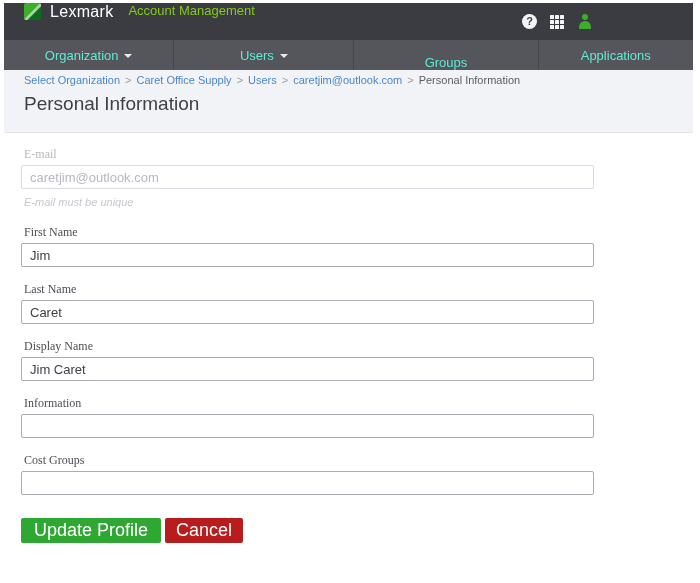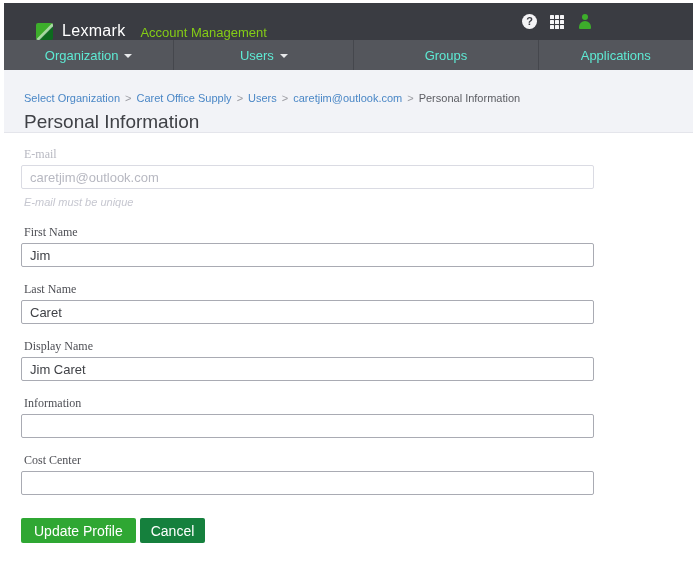--- a/index.html
+++ b/index.html
@@ -2,21 +2,21 @@
 <html><head>
 <meta charset="utf-8">
 <style>
   * { margin:0; padding:0; box-sizing:border-box; }
   html,body { width:700px; height:583px; background:#fff; overflow:hidden;
               font-family:"Liberation Sans", sans-serif; }
   .page { width:689px; margin:3px 0 0 4px; }
 
   
   .topbar { position:relative; height:37px; background:#3a3c42;
-            display:flex; align-items:flex-end; padding-left:32px; }
+            display:flex; align-items:flex-start; padding-left:20px; }
   .logo-mark { width:17px; height:17px; border-radius:2px; position:relative;
                background:linear-gradient(315deg,#0d6b1e 0%,#0d6b1e 42%,#3dae2b 42%,#3dae2b 100%);
                overflow:hidden; flex:0 0 auto; }
   .logo-mark::after { content:""; position:absolute; left:7px; top:-3px; width:3px; height:26px;
                       background:rgba(255,255,255,.55); transform:rotate(45deg); }
   .brand-text { color:#ffffff; font-size:16px; margin-left:9px; letter-spacing:.3px; }
   .app-title  { color:#84cc16; font-size:13px; margin-left:15px; }
   .topbar-icons { position:absolute; right:100px; top:0; height:37px;
                   display:flex; align-items:center; gap:13px; }
   .help-icon { width:15px; height:15px; border-radius:50%; background:#f4f4f6;
@@ -30,50 +30,50 @@
                        width:6px; height:6px; border-radius:50%; background:#3dae2b; }
   .user-icon::after  { content:""; position:absolute; left:2px; bottom:0;
                        width:12px; height:8px; border-radius:6px 6px 1px 1px; background:#3dae2b; }
 
   
   .navbar { height:30px; background:#54565c; display:flex; }
   .nav-item { display:flex; align-items:center; justify-content:center; gap:6px;
               color:#5eead4; font-size:13px; cursor:pointer; }
   .nav-item + .nav-item { border-left:1px solid #45474d; }
   .nav-item.w1{flex:171 0 0;} .nav-item.w2{flex:181 0 0;}
-  .nav-item.w3{flex:185 0 0;} .nav-item.w4{flex:156 0 0;}
+  .nav-item.w3{flex:185 0 0;align-items:flex-end;} .nav-item.w4{flex:156 0 0;}
   .caret-down { width:0; height:0; border-left:4px solid transparent;
                 border-right:4px solid transparent; border-top:4px solid #e8e9eb; margin-top:1px; }
 
   
   .header-band { height:63px; background:#f2f3f7; border-bottom:1px solid #e4e5eb;
-                 padding:22px 0 0 20px; }
+                 padding:4px 0 0 20px; }
   .breadcrumb { font-size:11px; color:#9b9ca2; }
   .breadcrumb a { color:#4a87c6; text-decoration:none; cursor:pointer; }
   .breadcrumb .sep { margin:0 5px; color:#9b9ca2; }
   .breadcrumb .current { color:#5c5d63; }
   .page-title { margin-top:7px; font-size:19px; color:#3f4146; font-weight:400; }
 
   
   .form-area { padding:14px 0 0 17px; }
   .field-group { margin-bottom:15px; }
   .field-label { display:block; font-size:12px; color:#4d4e54; margin:0 0 4px 3px; line-height:14px;font-family:Liberation Serif, serif; }
   .field-input { width:573px; height:24px; border:1px solid #a9abb3; border-radius:2px;
                  background:#fff; padding:0 8px; font-size:13px; color:#3f4146;
                  font-family:"Liberation Sans", sans-serif; outline:none; display:block; }
   .field-group.is-disabled { margin-bottom:17px; }
   .field-group.is-disabled .field-label { color:#b7b8c1; }
   .field-group.is-disabled .field-input { border-color:#dadbe3; color:#b7b8c1; }
   .field-hint { font-size:11px; font-style:italic; color:#c6c7d0; margin:7px 0 0 3px; }
 
   .button-row { margin-top:23px; display:flex; gap:4px; }
-  .btn { border:none; border-radius:2px; height:25px; padding:0 13px; font-size:14px;
+  .btn { border:none; border-radius:2px; height:25px; padding:0 13px; font-size:18px;
          color:#fff; cursor:pointer; font-family:"Liberation Sans", sans-serif; }
   .btn-primary { background:#2fa733; }
-  .btn-secondary { background:#15803d; padding:0 11px; }
+  .btn-secondary { background:#b91c1c; padding:0 11px; }
 </style>
 </head>
 <body>
 
 <div class="page">
 
   <div class="topbar">
     <span class="logo-mark"></span>
     <span class="brand-text">Lexmark</span>
     <span class="app-title">Account Management</span>
@@ -140,21 +140,21 @@
       <label class="field-label">Display Name</label>
       <input class="field-input" type="text" value="Jim Caret" style="">
     </div>
 
     <div class="field-group">
       <label class="field-label">Information</label>
       <input class="field-input" type="text" value="" style="">
     </div>
 
     <div class="field-group">
-      <label class="field-label">Cost Center</label>
+      <label class="field-label">Cost Groups</label>
       <input class="field-input" type="text" value="" style="">
     </div>
 
     <div class="button-row">
       <button class="btn btn-primary">Update Profile</button>
       <button class="btn btn-secondary">Cancel</button>
     </div>
 
   </div>
 </div>

